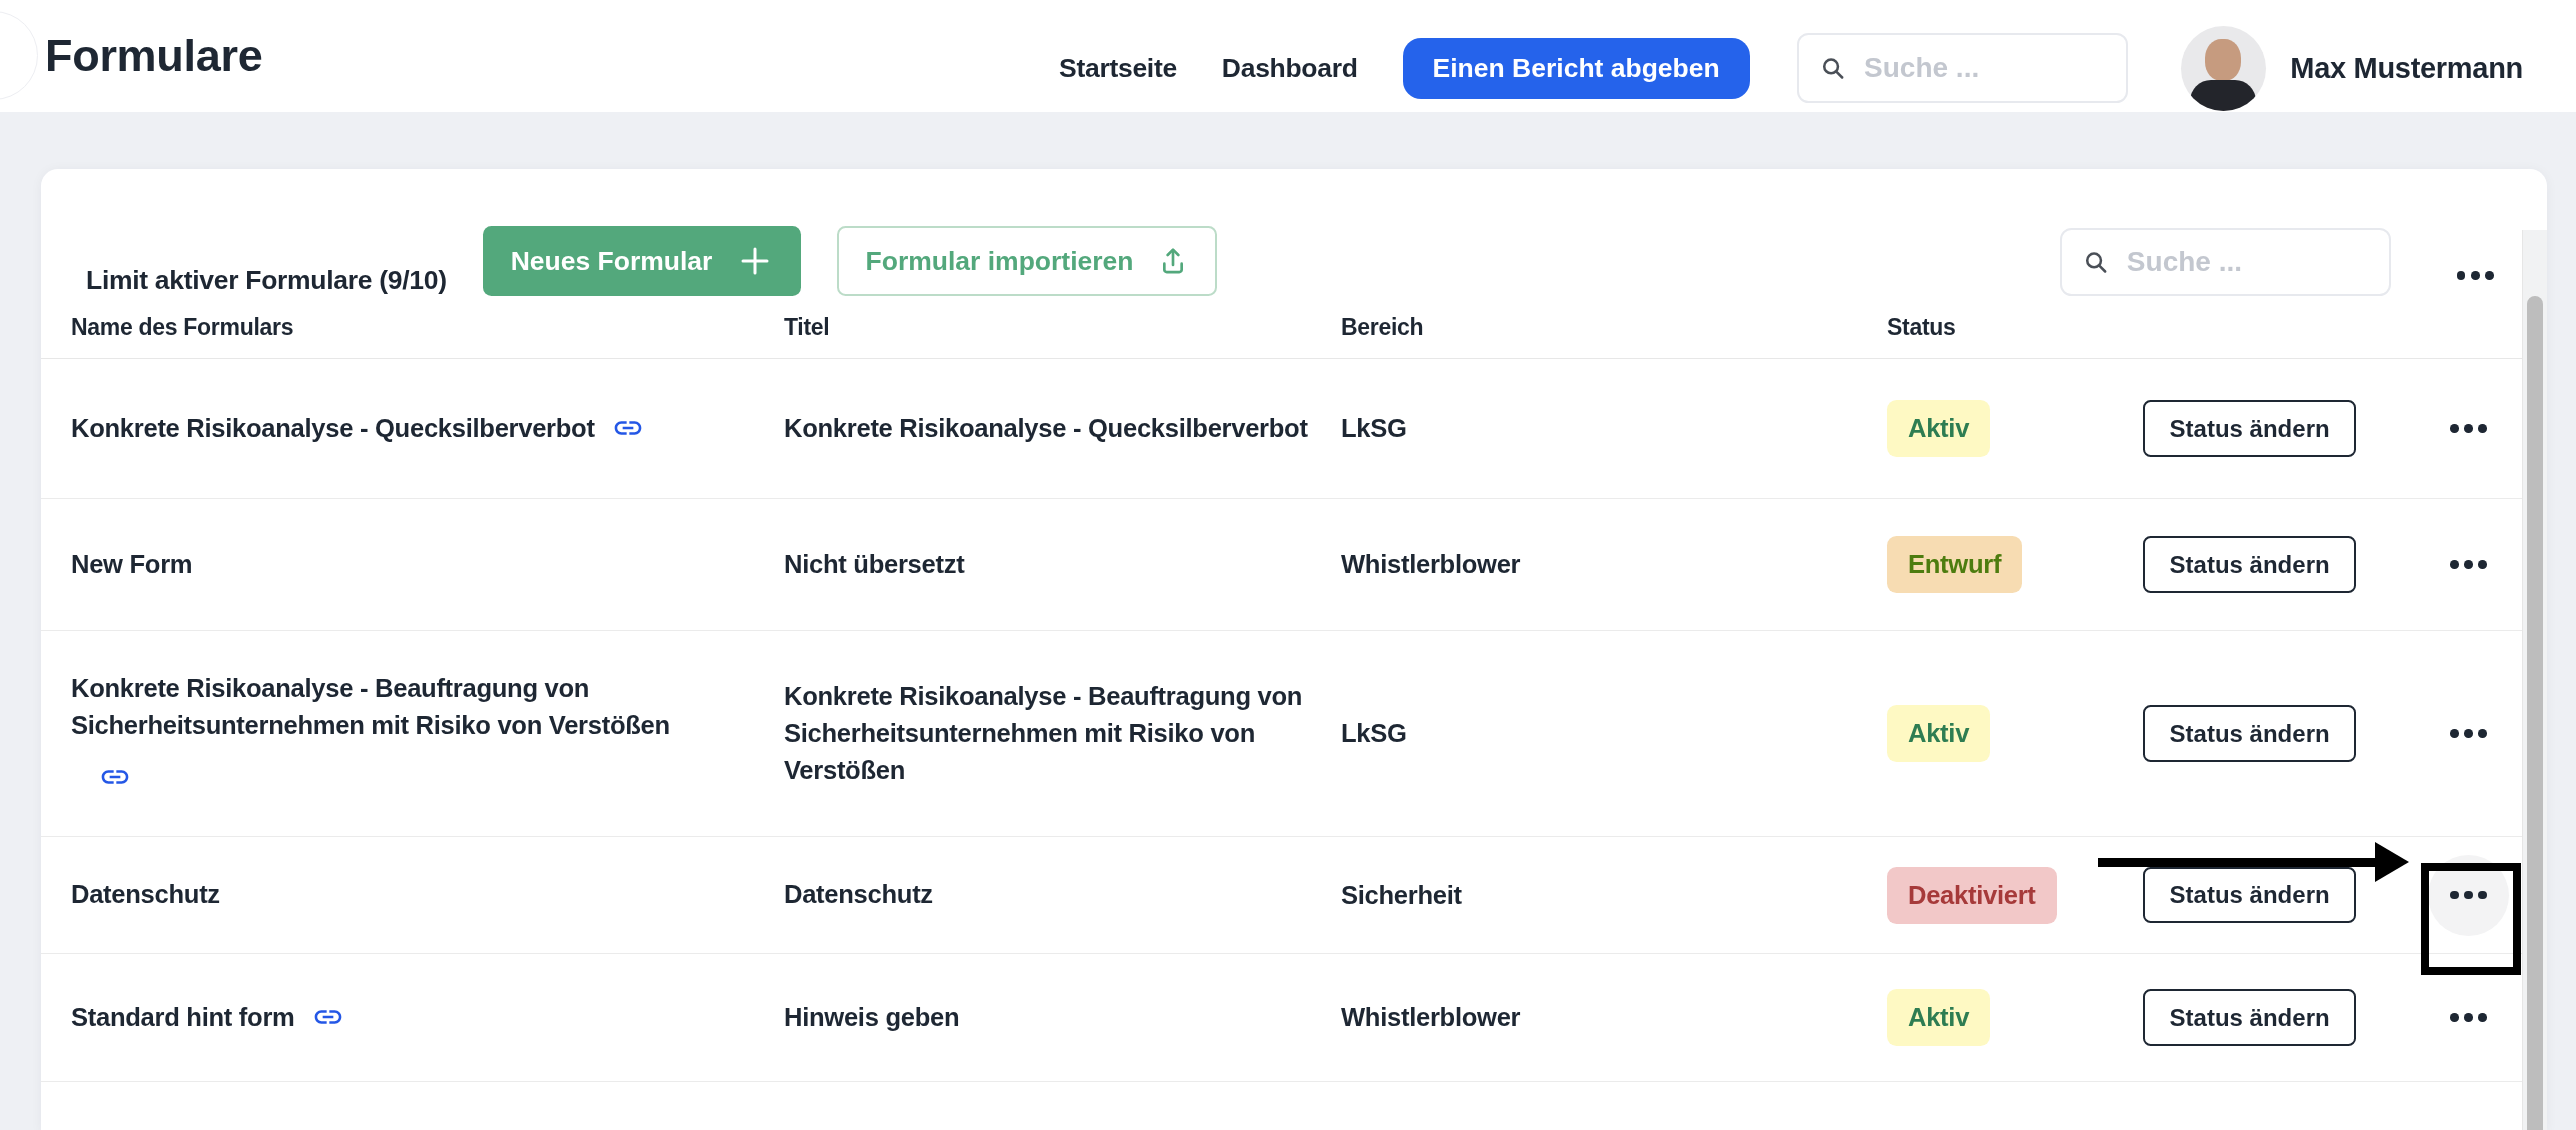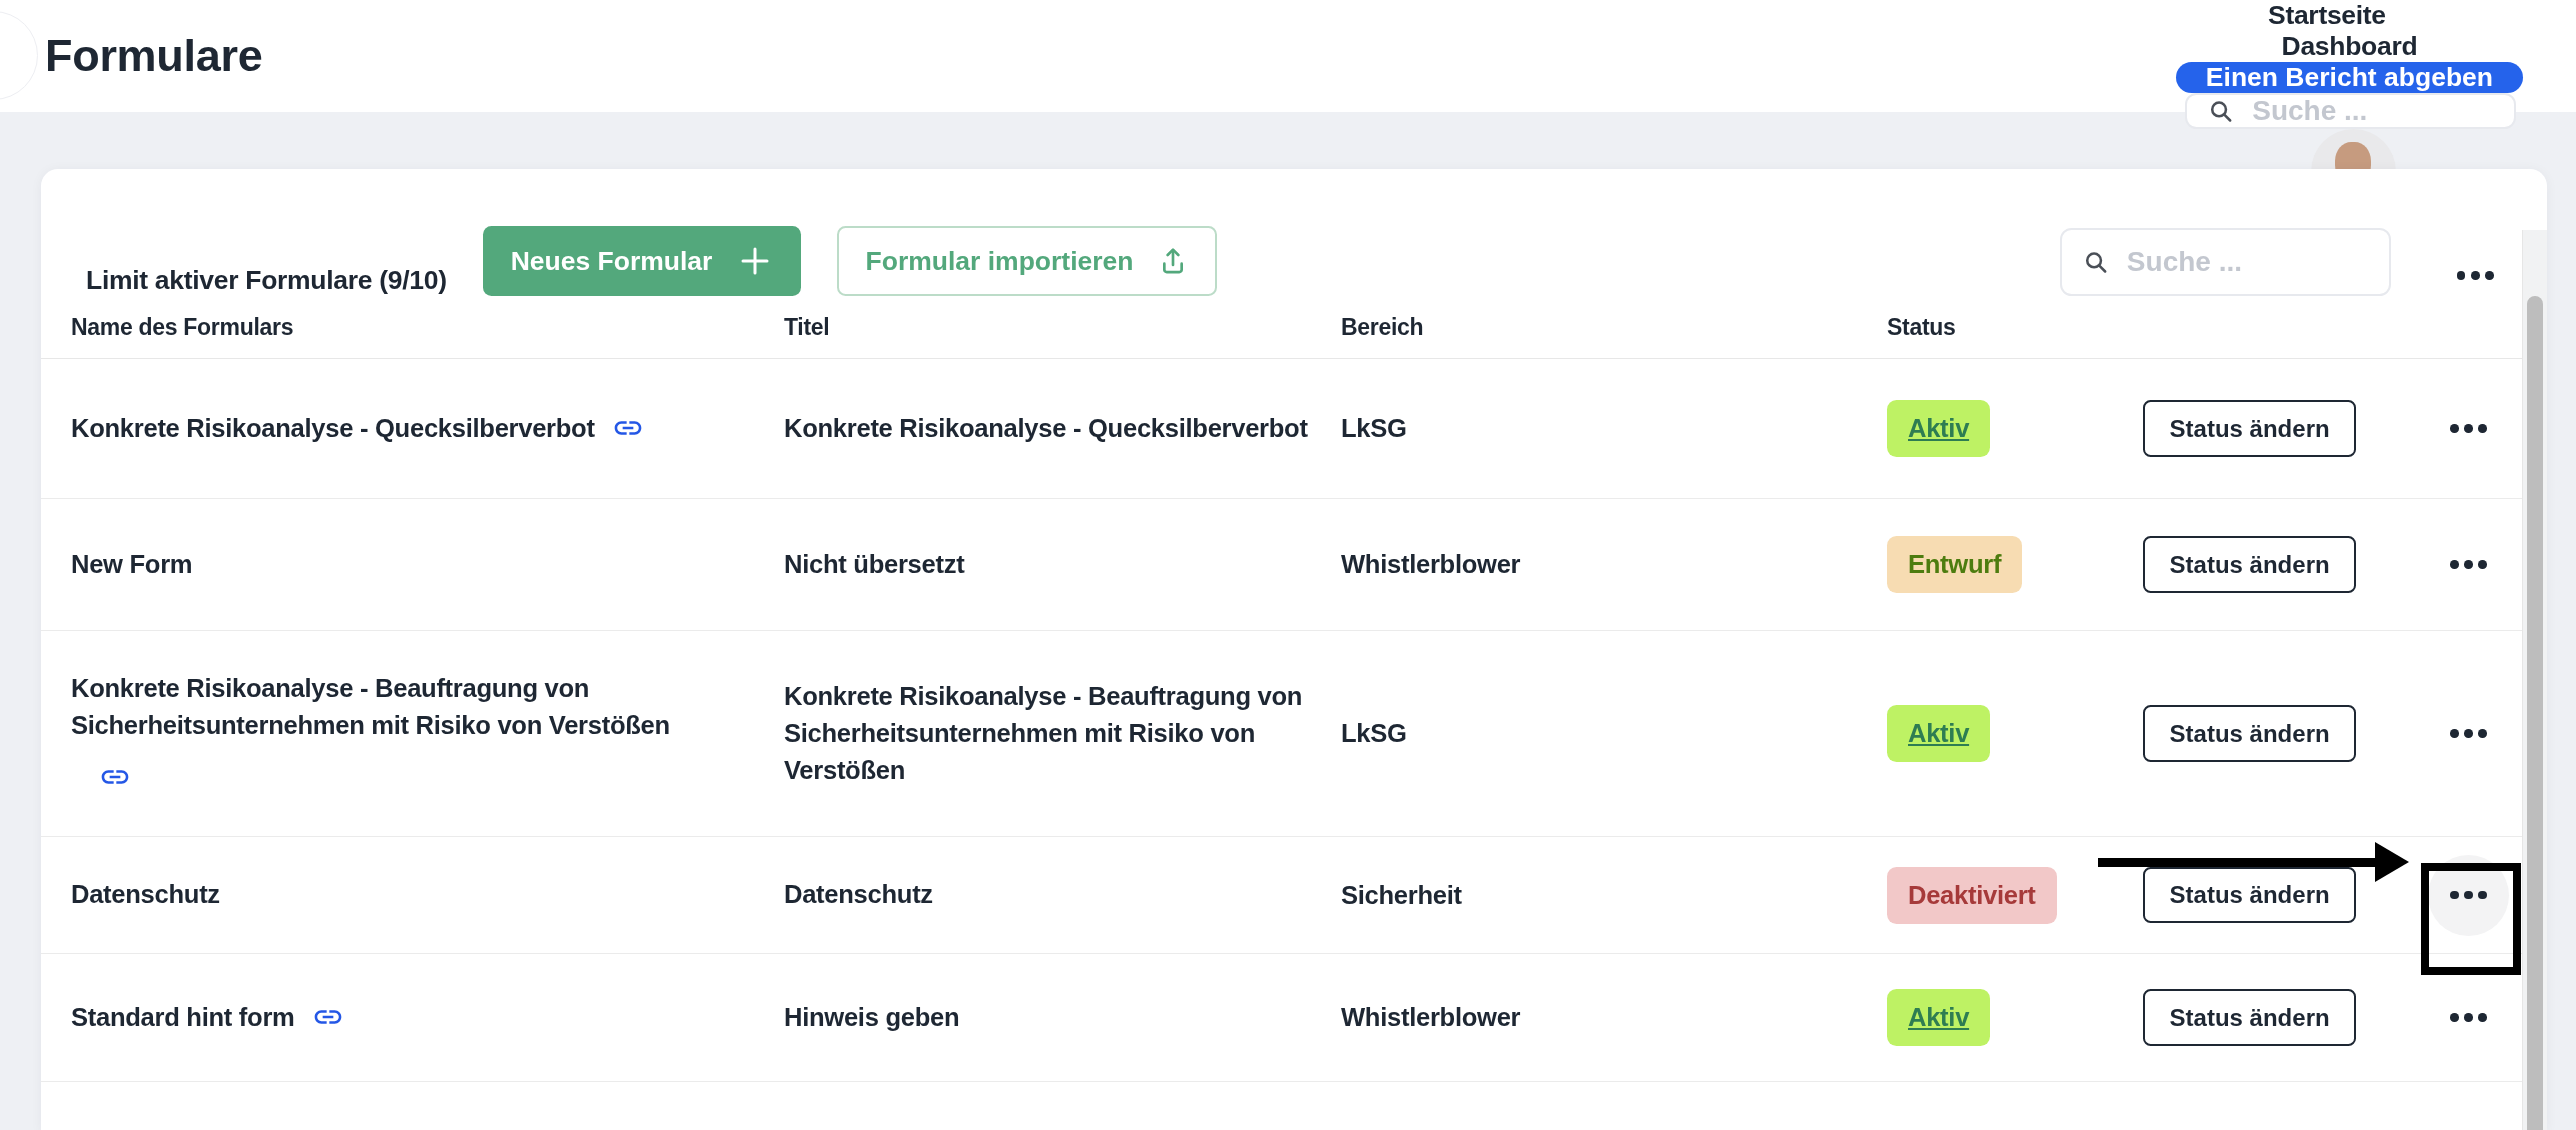--- a/index.html
+++ b/index.html
@@ -21,21 +21,21 @@
   .decor-circle {
     position: absolute; left: -51px; top: 11.4px; width: 89px; height: 89px;
     border-radius: 50%; border: 1.9px solid #edeef2; background: #fff;
   }
   .brand {
     position: absolute; left: 45px; top: 50%; transform: translateY(-50%);
     font-size: 45px; font-weight: 800; color: #1e2733;
   }
   .header-right {
     position: absolute; right: 53px; top: 0; height: 136px;
-    display: flex; align-items: center; flex-direction: column;
+    display: flex; align-items: center;
   }
   .nav-link { font-size: 26.5px; font-weight: 700; color: #1e2733; cursor: pointer; }
   .nav-link + .nav-link { margin-left: 45px; }
   .btn-report {
     margin-left: 45px; height: 61px; padding: 0 30px;
     background: #2563eb; color: #fff; border: none; border-radius: 18px;
     font-size: 26.5px; font-weight: 700; font-family: inherit; cursor: pointer;
     display: inline-flex; align-items: center;
   }
   .searchbox {
@@ -106,21 +106,21 @@
   .cell-name { padding-right: 40px; line-height: 1.45; }
   .cell-title { padding-right: 26.5px; line-height: 1.45; }
   .cell-area { padding-right: 38px; }
   .link-icon { vertical-align: -6.6px; margin-left: 17px; cursor: pointer; }
   .link-below { margin: 15px 0 0 28px; }
   .link-below .link-icon { margin-left: 0; }
   .badge {
     display: inline-block; padding: 14px 21px; border-radius: 9.5px;
     font-size: 25.6px; font-weight: 800;
   }
-  .badge--active      { background: #bef264; color: #2e7d52; text-decoration: underline; }
+  .badge--active      { background: #fef9c3; color: #2e7d52; }
   .badge--draft       { background: #f7dcb2; color: #4d7c0f; }
   .badge--deactivated { background: #f2c8c8; color: #a63a3a; }
   .btn-change {
     border: 2.8px solid #1e2733; border-radius: 7.6px; background: #fff;
     padding: 12.3px 24.6px; font-family: Liberation Sans, sans-serif; font-size: 24px; font-weight: 700;
     color: #1e2733; cursor: pointer; white-space: nowrap;
   }
   .cell-more { display: flex; justify-content: flex-end; padding-right: 17px; }
   .row-more {
     width: 81px; height: 81px; border-radius: 50%;

